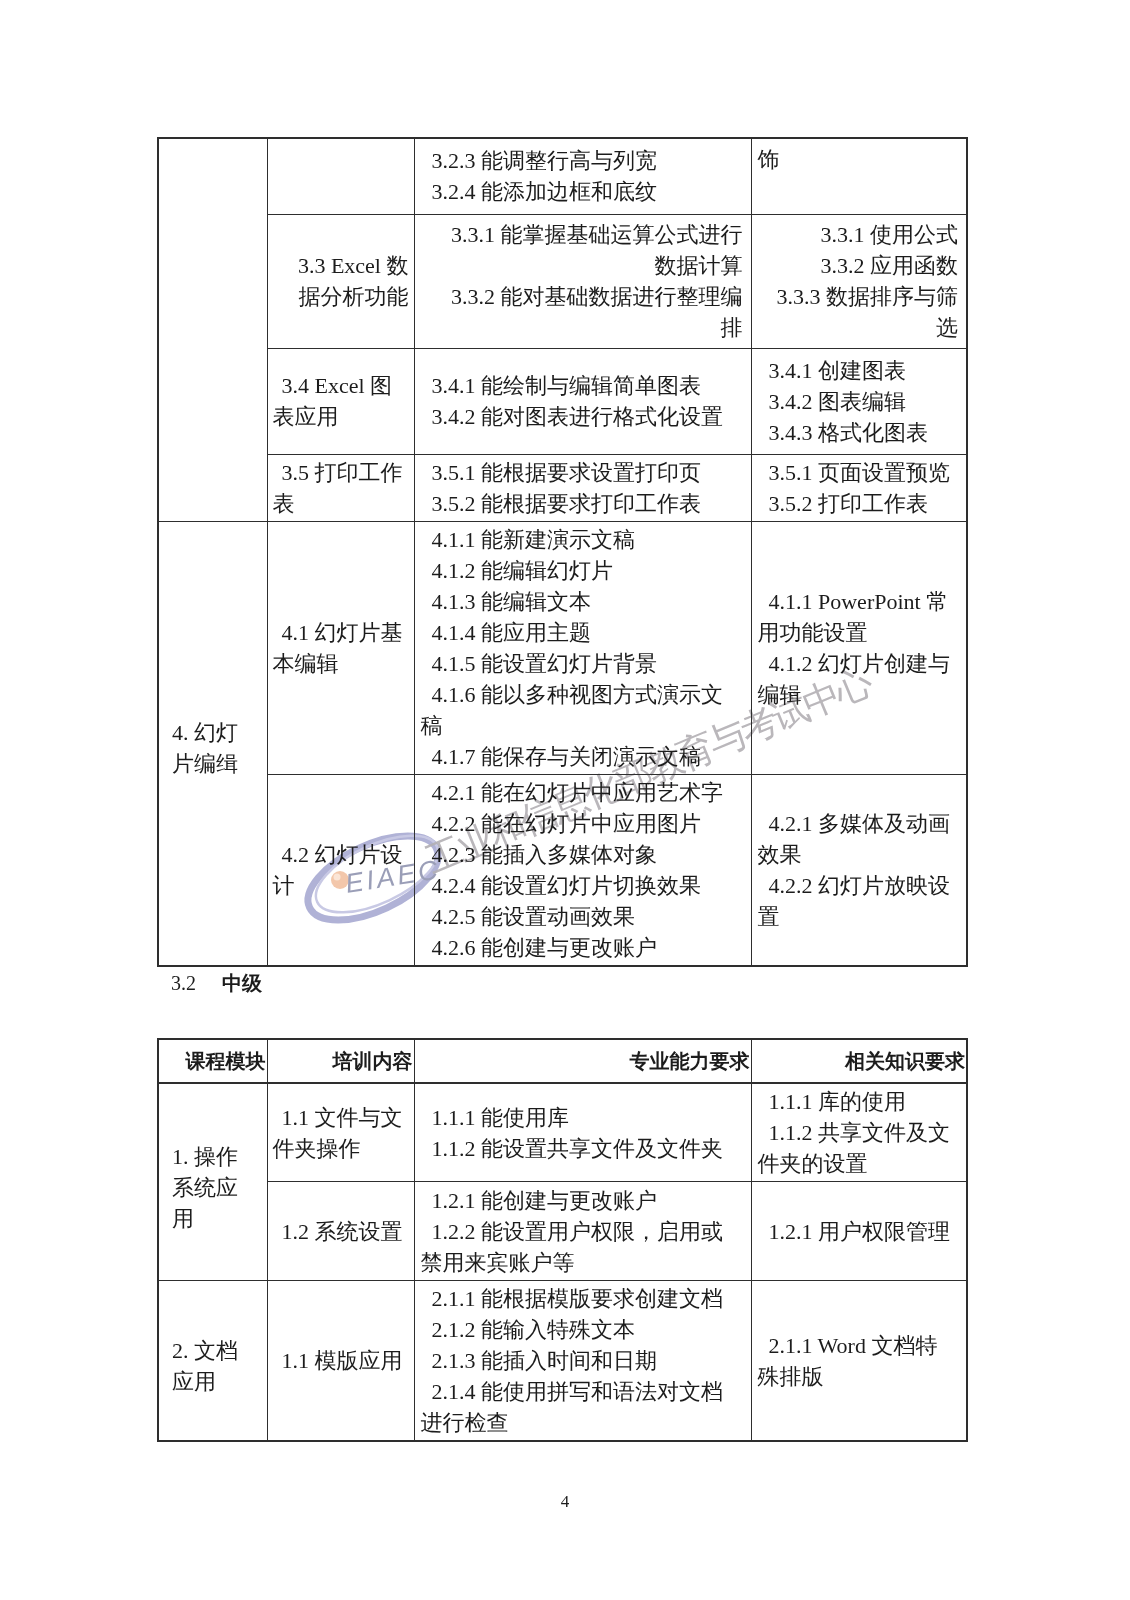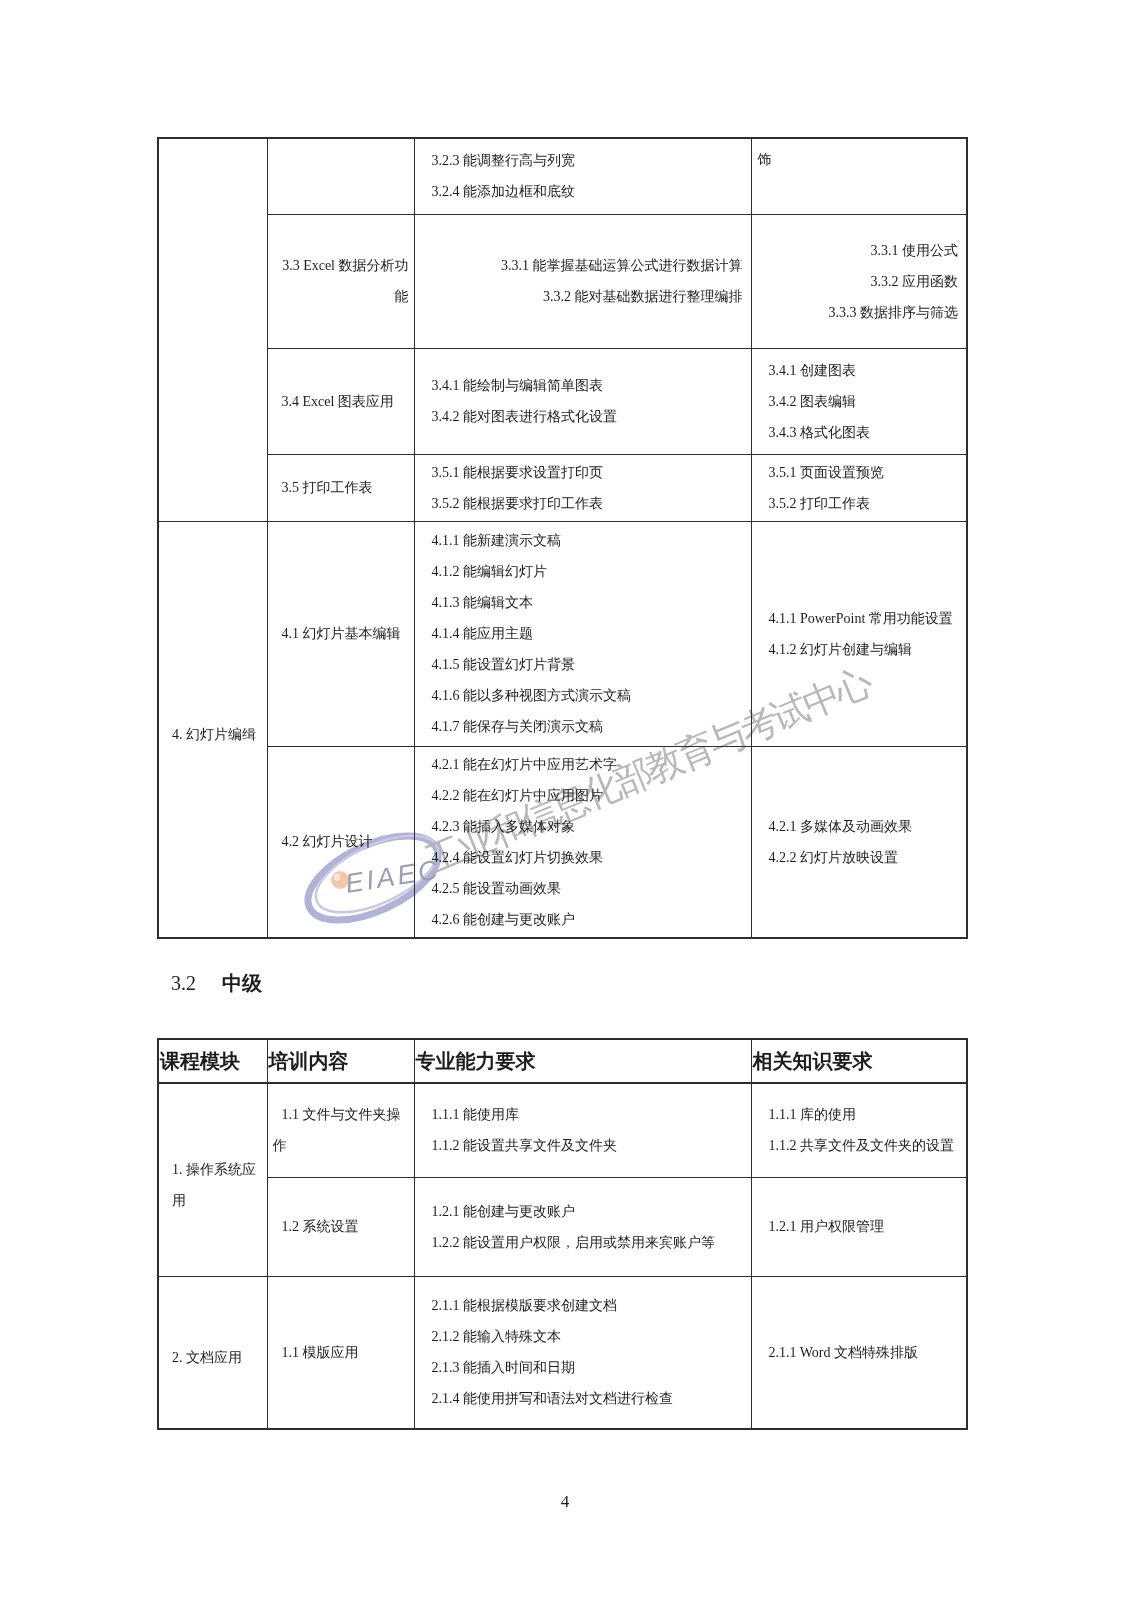--- a/index.html
+++ b/index.html
@@ -23,25 +23,25 @@
 
   
   table {
     border-collapse:collapse; table-layout:fixed; position:absolute; left:157px;
     background:transparent; z-index:2; width:809px;
   }
   #table1 { top:137px; border:2px solid #2e2e2e; }
   #table2 { top:1038px; border:2px solid #2e2e2e; }
   td,th {
     border:1px solid #2e2e2e; vertical-align:middle;
-    font-size:14px; line-height:31px; overflow:hidden;
+    font-size:22px; line-height:31px; overflow:hidden;
   }
   th {
     font-family:"Liberation Sans","DejaVu Sans",sans-serif; font-weight:bold;
-    font-size:20px; text-align:left; height:40px;
+    font-size:20px; text-align:right; height:40px;
     border-bottom:2px solid #2e2e2e;
   }
   .module-cell   { padding:12px 10px 2px 13px;font-family:Liberation Serif, serif; }
   .content-cell  { padding:2px 5px 2px 5px; }
   .content-cell .citem { text-indent:9px; }
   .ability-cell  { padding:2px 8px 2px 6px; }
   .knowledge-cell{ padding:2px 8px 2px 6px; }
   .item { text-indent:11px; }
   .item.noindent { text-indent:0; }
   .vtop { vertical-align:top; padding-top:5px; }

